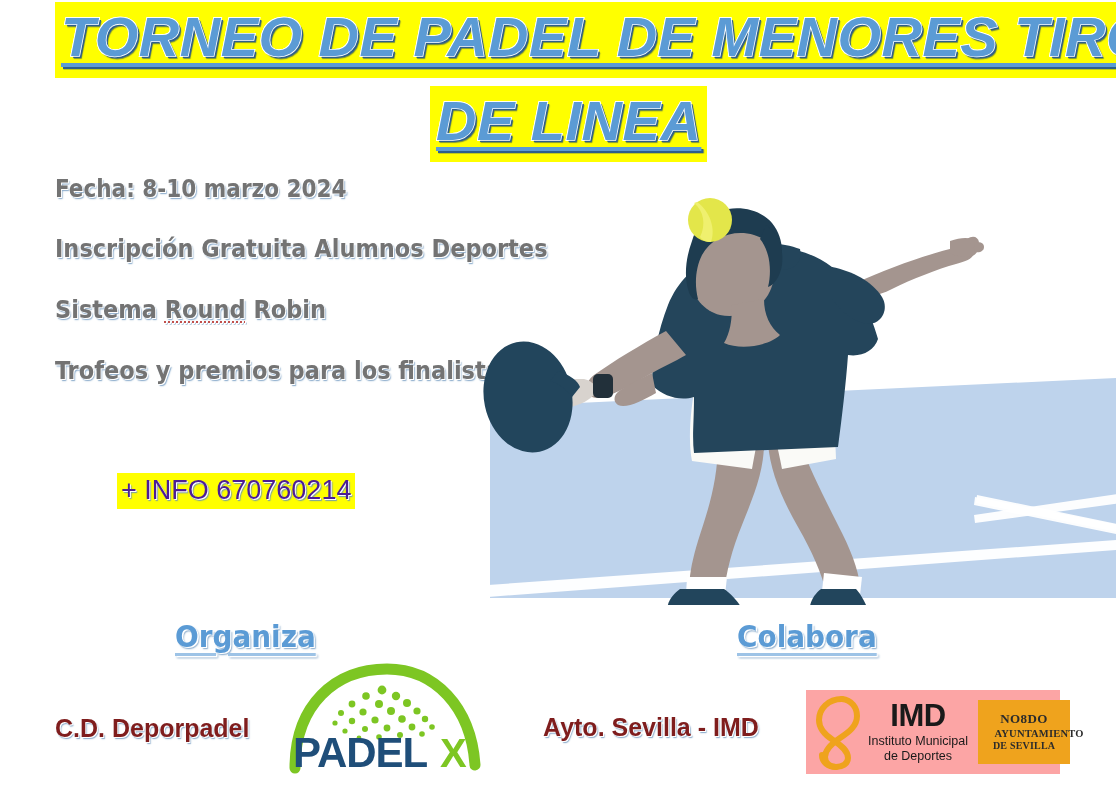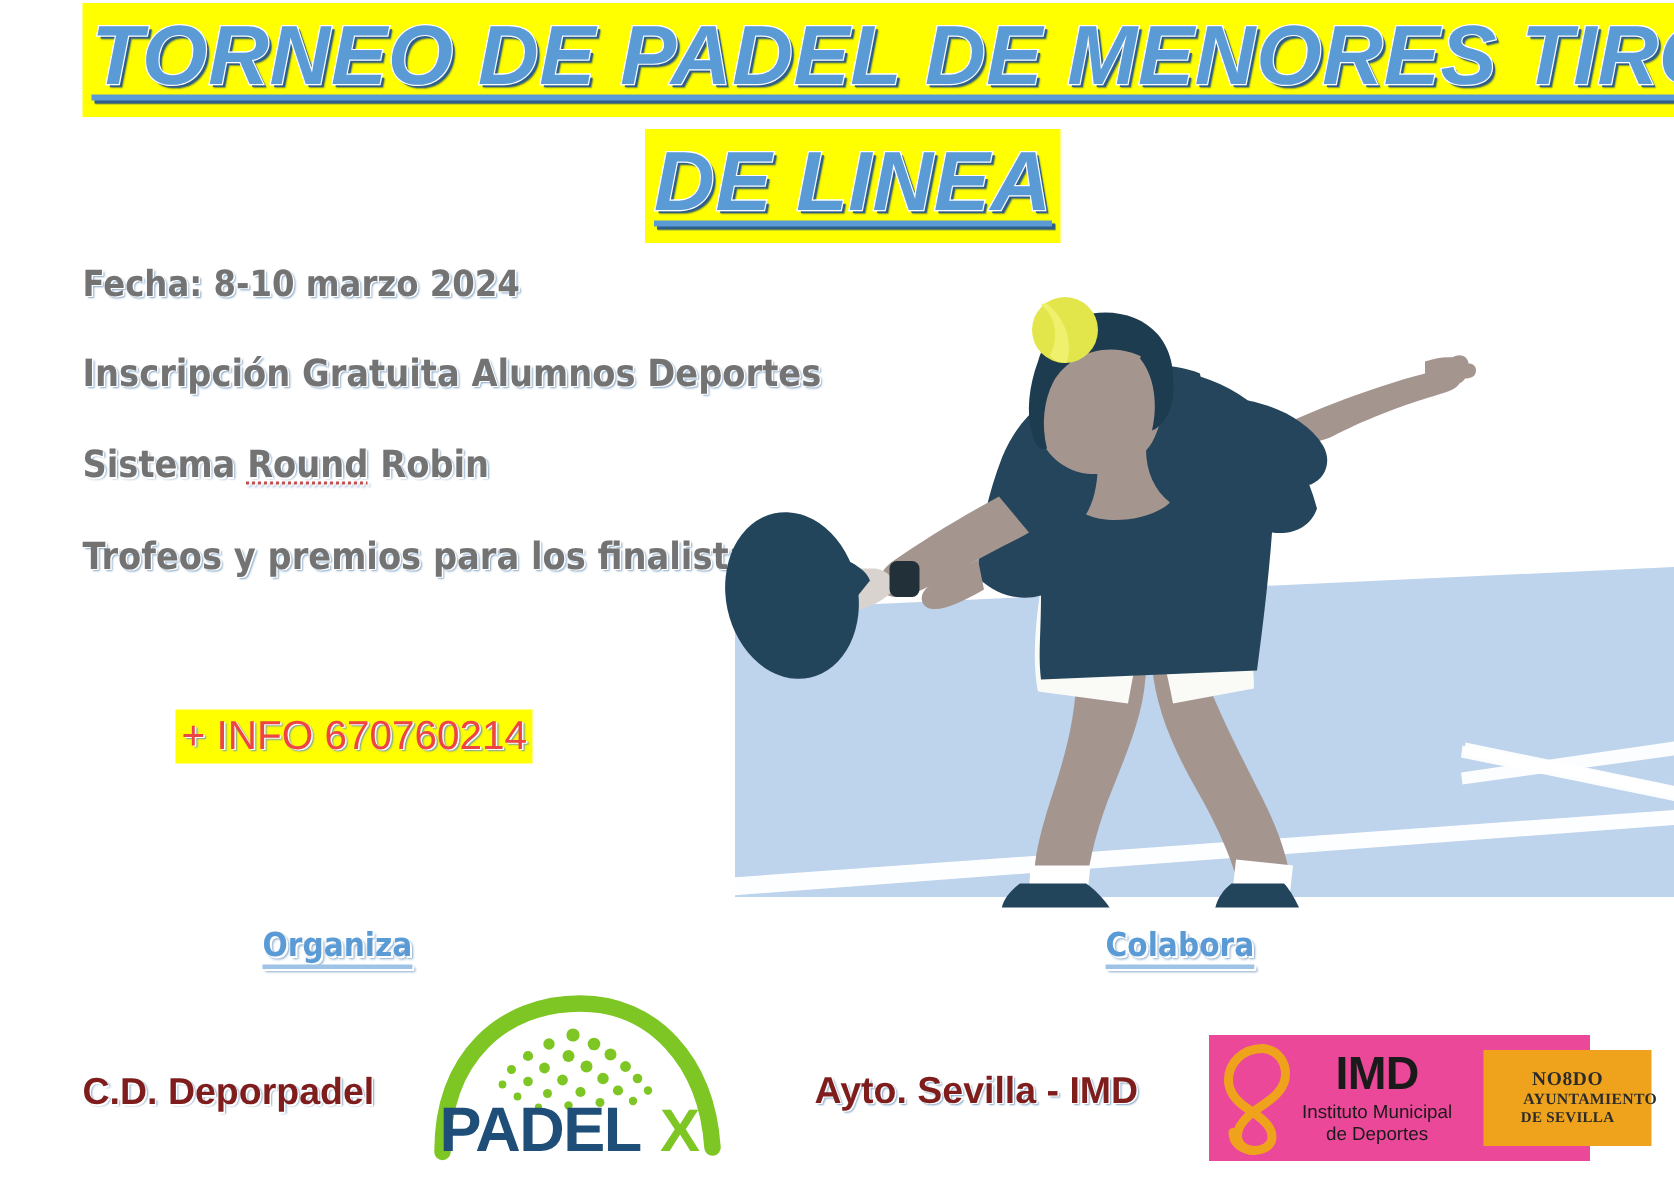--- a/index.html
+++ b/index.html
@@ -56,32 +56,32 @@
     text-decoration-thickness:2px;
     text-underline-offset:3px;
   }
 
   #more-info{
     position:absolute;left:117px;top:473px;
     background:#FFFF00;
     font-family:"Liberation Sans", sans-serif;
     font-weight:normal;
     font-size:27px;
-    color:#ef4444;
+    color:#4c1d95;
     white-space:nowrap;
     padding:2px 4px 3px 4px;
     text-shadow:1px 1px 0 #ffffff, 1.8px 1.8px 1.2px rgba(100,145,190,.9);
   }
 
   
   .sect-head{
     position:absolute;
     font-family:"DejaVu Sans Condensed","Liberation Sans", sans-serif;
     font-weight:bold;
-    font-size:22px;
+    font-size:31px;
     color:#5B9BD5;
     text-decoration:underline;
     text-decoration-color:#9DC3E6;
     text-decoration-thickness:3px;
     text-underline-offset:6px;
     white-space:nowrap;
     text-shadow:1.4px 1.4px 0 #ffffff, 2px 2px 1.6px rgba(110,150,190,.85);
   }
   #head-organiza{left:175px;top:618px;}
   #head-colabora{left:737px;top:618px;}
@@ -100,35 +100,35 @@
 
   
   #illustration{position:absolute;left:480px;top:185px;width:636px;height:420px;}
 
   
   #padelx-logo{position:absolute;left:283px;top:663px;width:215px;height:115px;}
 
   
   #imd-logo{
     position:absolute;left:806px;top:690px;width:254px;height:84px;
-    background:#ec4899;
+    background:#fca5a5;
     display:flex;align-items:center;
   }
   .imd-lazo{width:50px;height:78px;flex:0 0 auto;margin-left:6px;}
   .imd-text{flex:0 0 auto;margin-left:6px;text-align:center;}
   .imd-big{
     font-family:"Liberation Sans", sans-serif;font-weight:bold;
     font-size:31px;color:#1a1a1a;line-height:1;letter-spacing:-0.5px;
   }
   .imd-sub{
     font-family:"Liberation Sans", sans-serif;font-size:12.5px;color:#1a1a1a;
     line-height:1.18;margin-top:3px;
   }
   .nodo-box{
-    width:112px;height:64px;background:#EFA31D;margin-left:21px;flex:0 0 auto;
+    width:92px;height:64px;background:#EFA31D;margin-left:10px;flex:0 0 auto;
     display:flex;flex-direction:column;align-items:center;justify-content:center;
     color:#2b2b2b;
   }
   .nodo-1{font-family:"Liberation Serif",serif;font-weight:bold;font-size:13px;letter-spacing:.4px;line-height:1.1;}
   .nodo-2{font-family:"Liberation Serif",serif;font-weight:bold;font-size:10.5px;letter-spacing:.2px;line-height:1.2;margin-top:2px;padding-left:30px;}
   .nodo-3{font-family:"Liberation Serif",serif;font-weight:bold;font-size:10px;letter-spacing:.2px;line-height:1.2;}
 </style>
 </head>
 <body>
 

